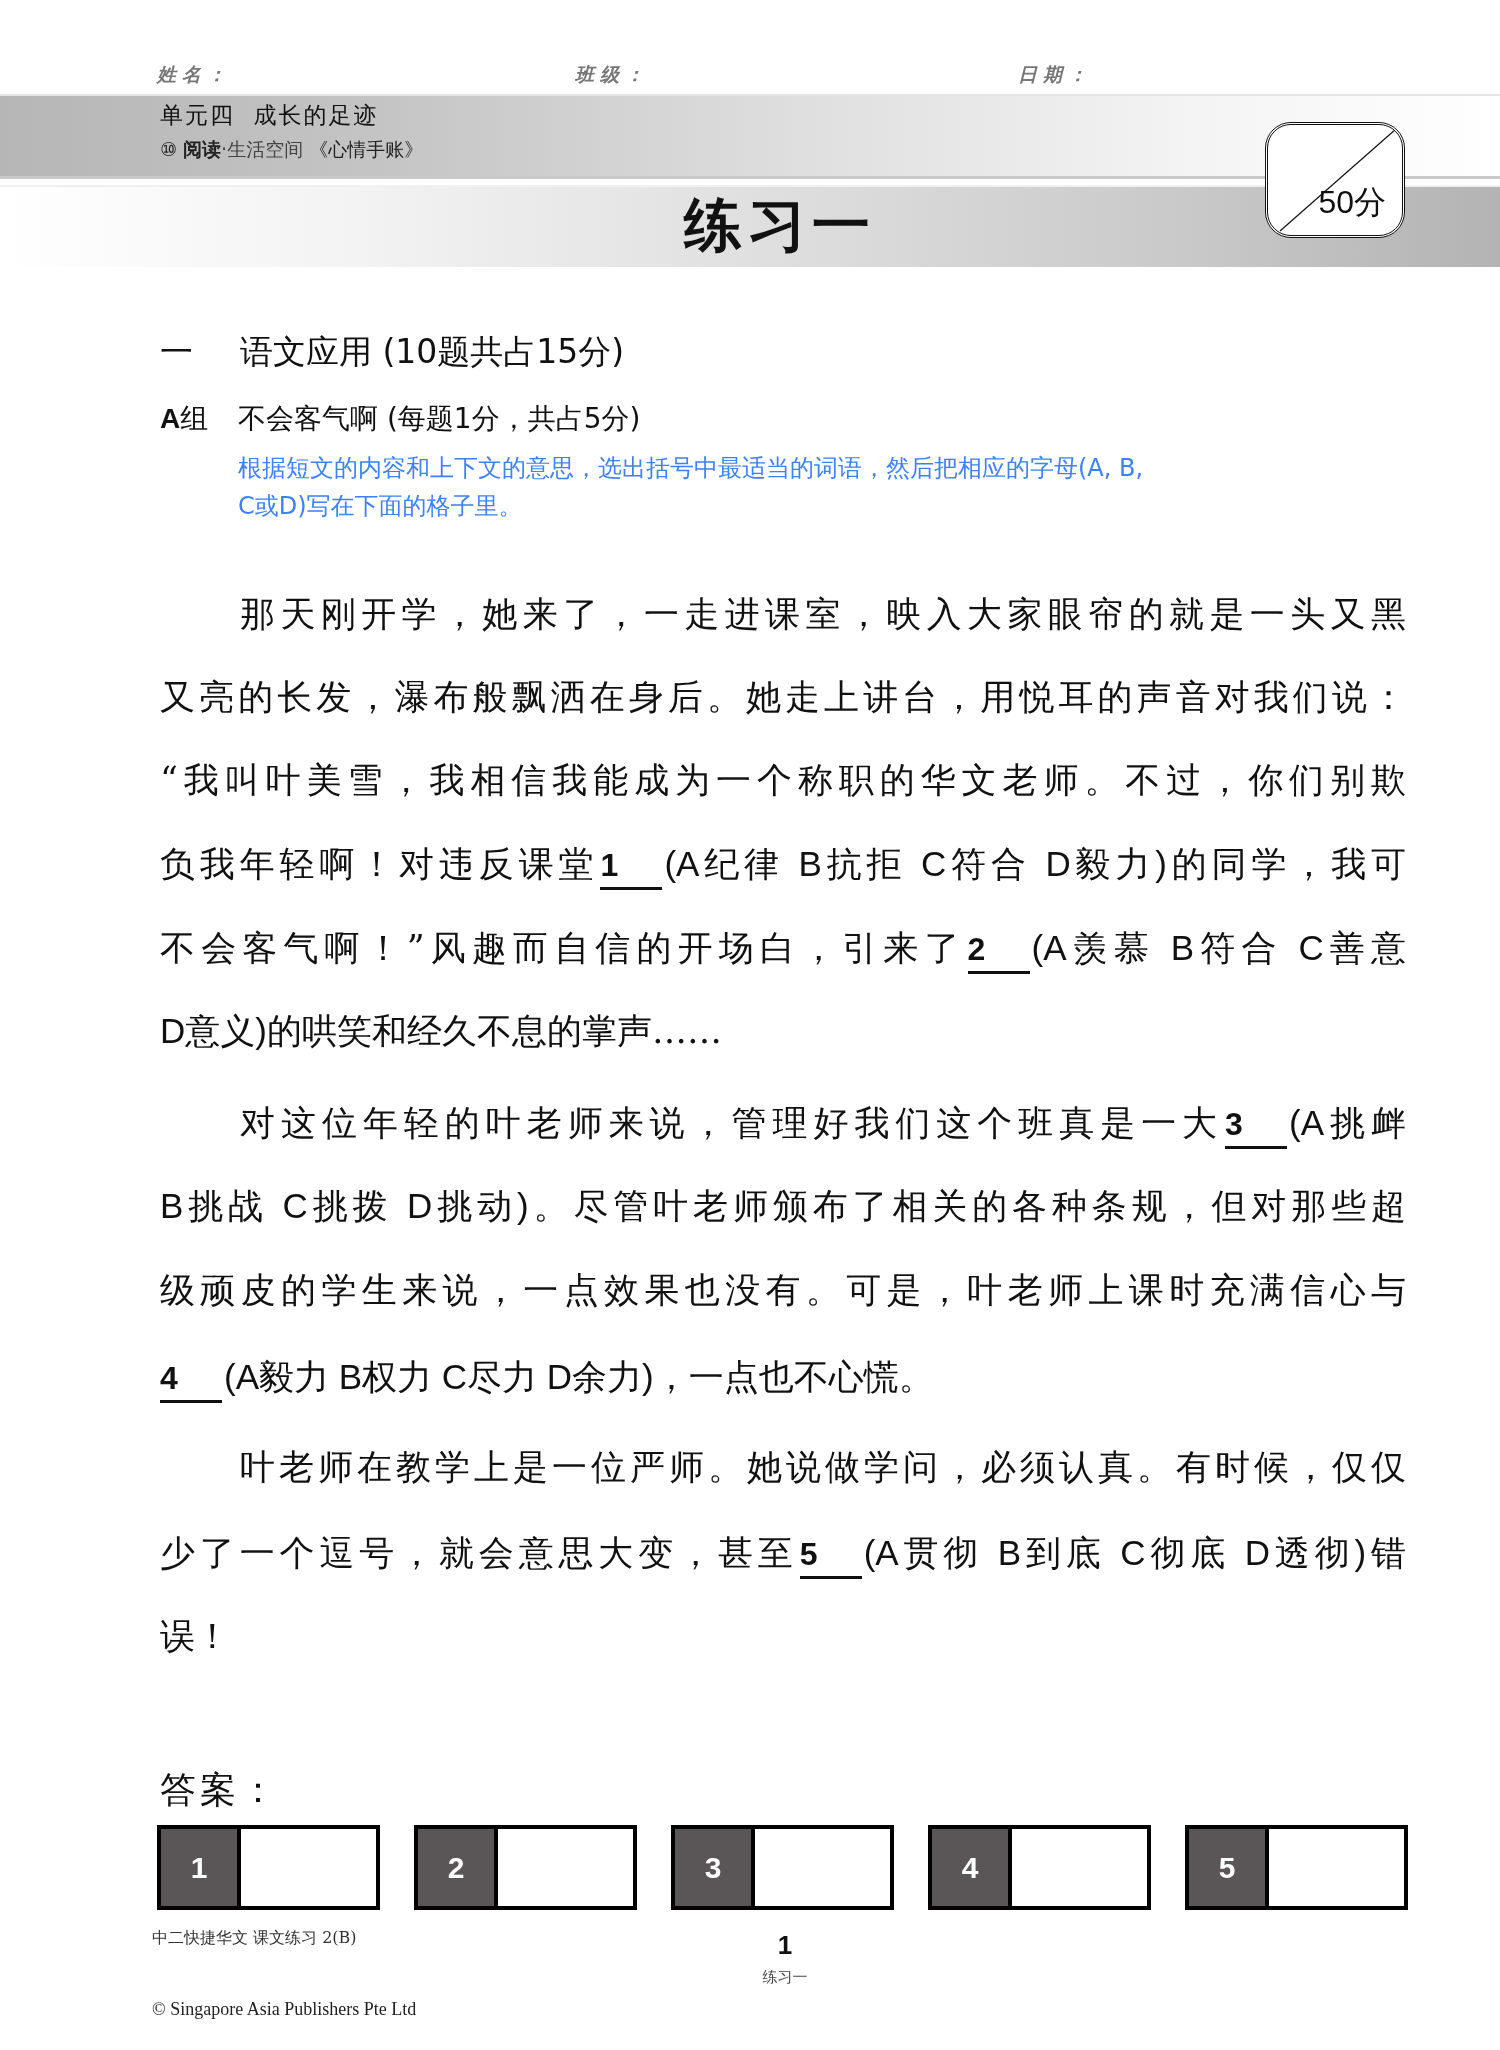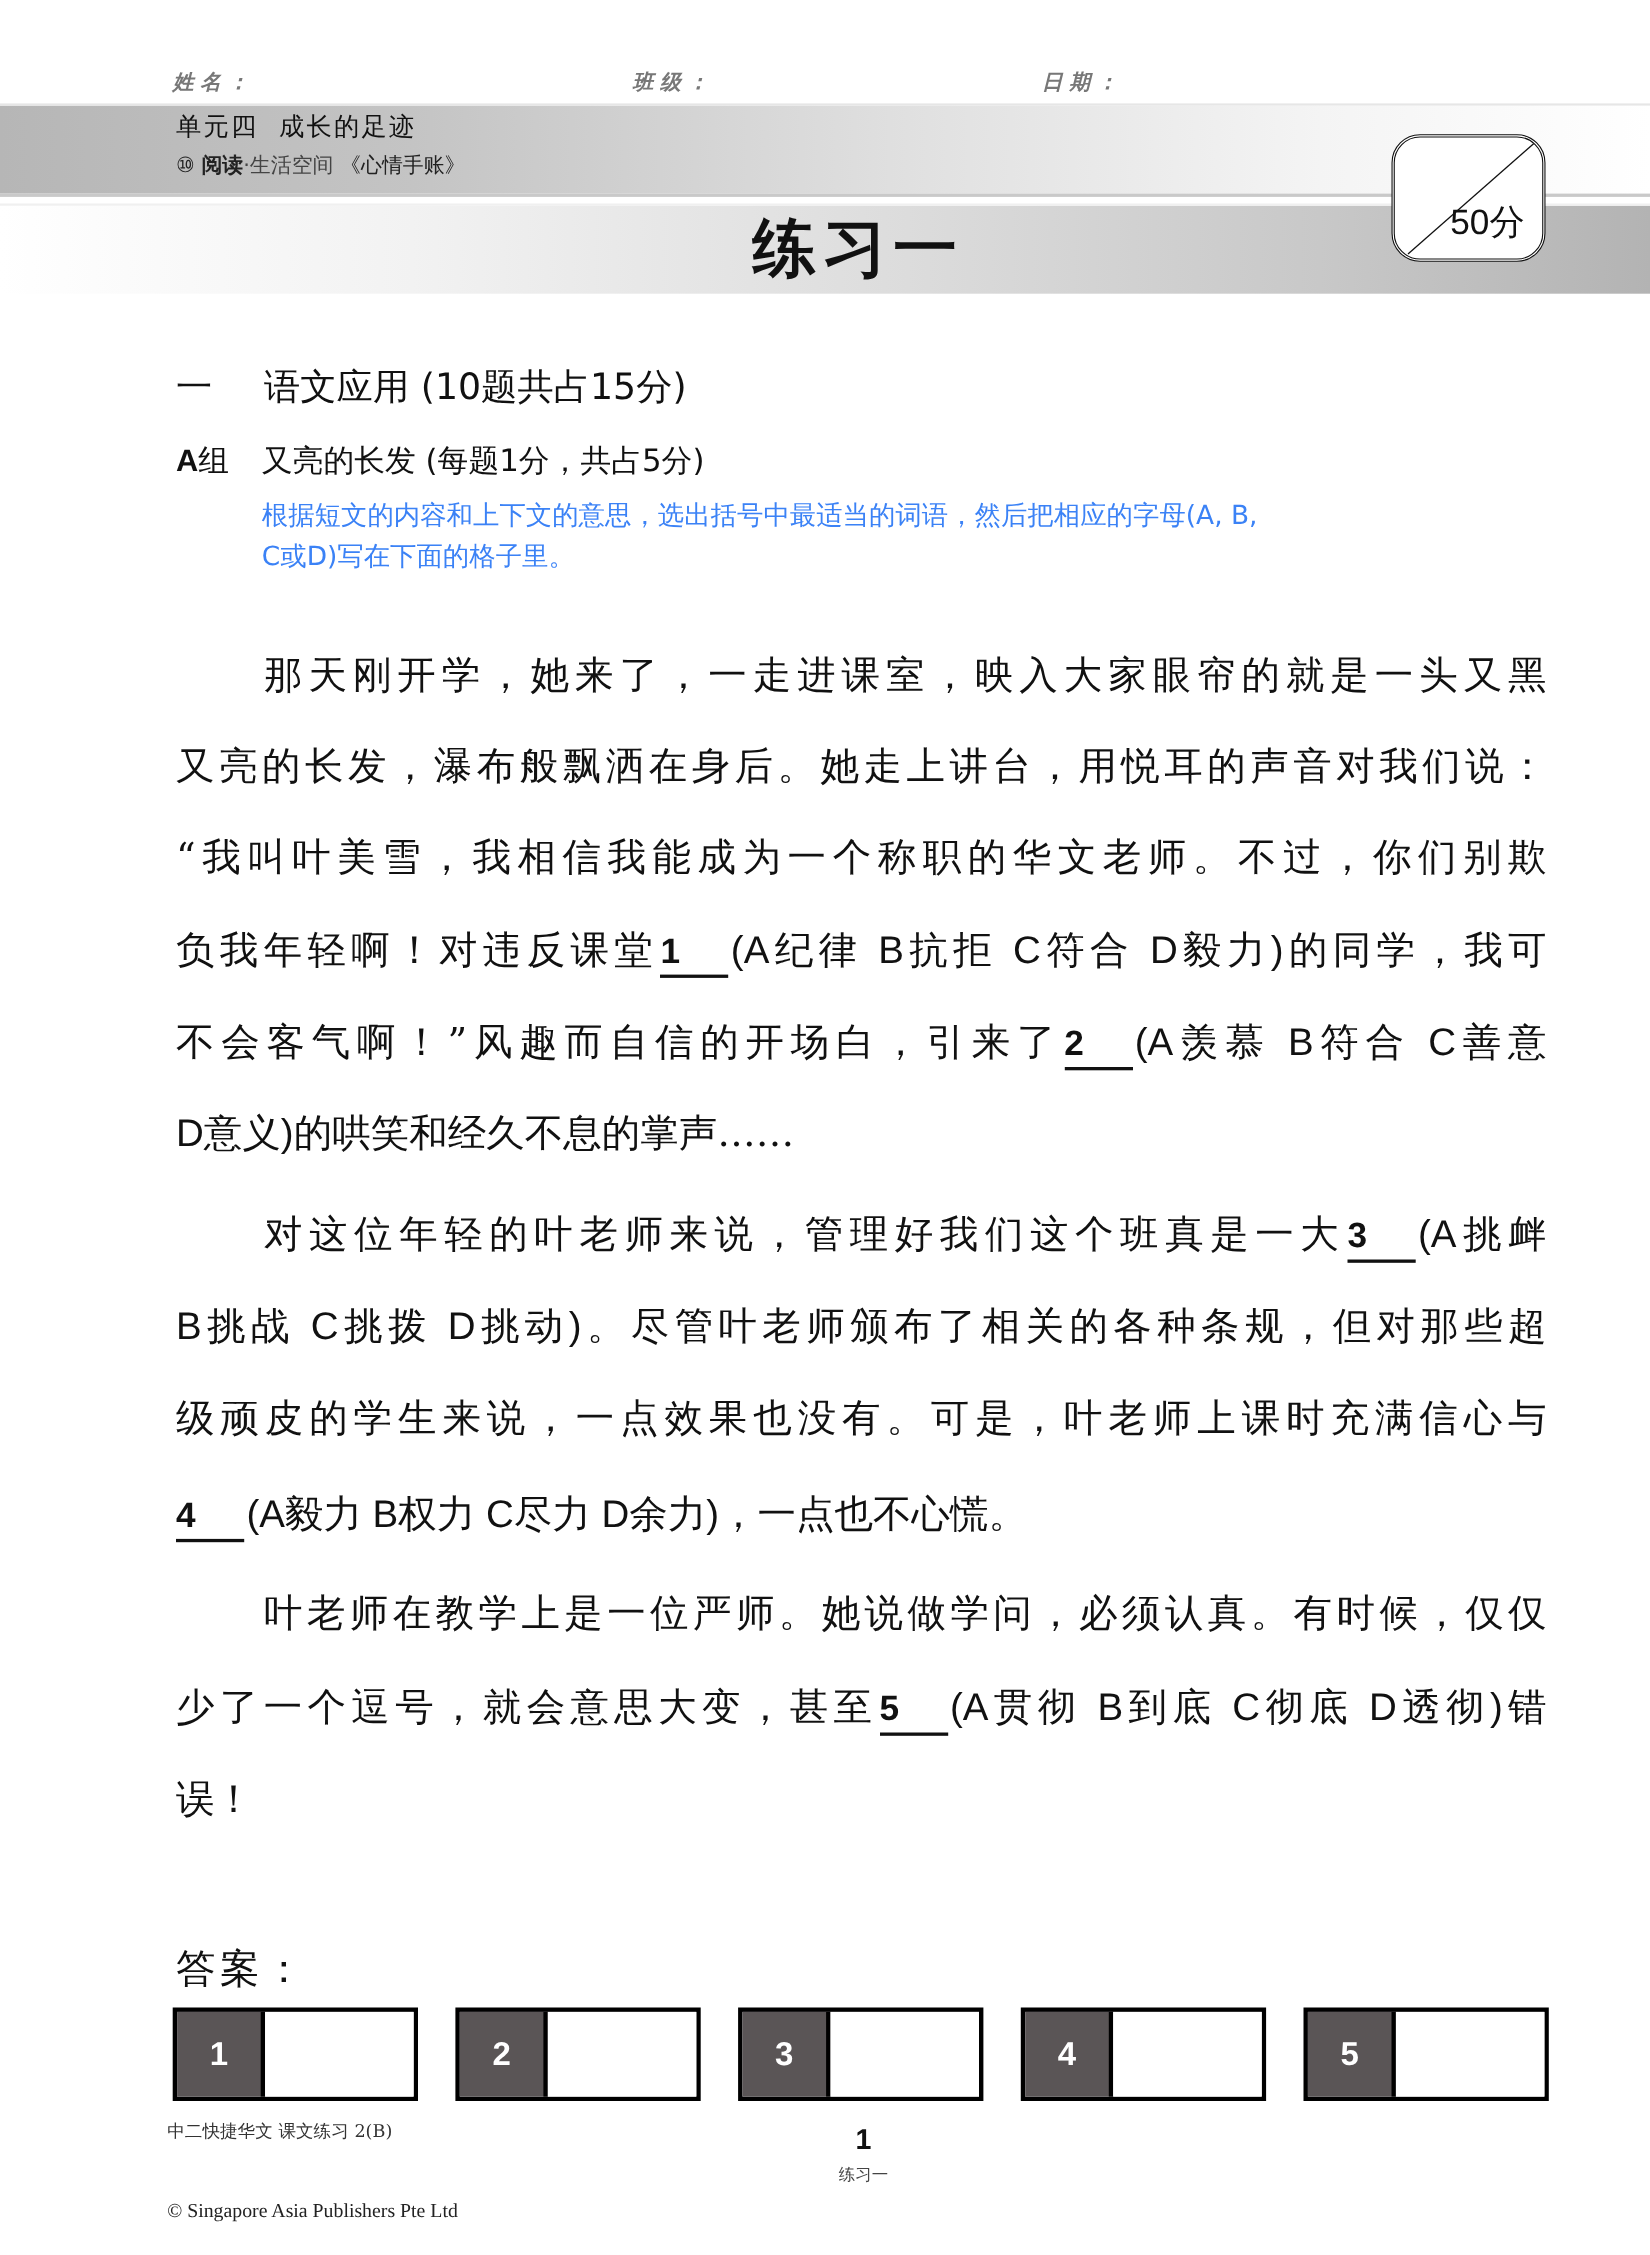--- a/index.html
+++ b/index.html
@@ -41,21 +41,21 @@
   .footer-l1 { left: 152px; top: 1928px; font-family: "DejaVu Serif", serif; font-size: 16px; color: #333; }
   .footer-l2 { left: 152px; top: 1999px; font-family: "Liberation Serif", serif; font-size: 18px; color: #222; }
   .page-num { left: 765px; top: 1930px; width: 40px; text-align: center; font-family: "Liberation Sans", sans-serif; font-weight: bold; font-size: 26px; color: #111; }
   .page-sub { left: 745px; top: 1968px; width: 80px; text-align: center; font-family: "DejaVu Serif", serif; font-size: 15px; color: #444; }
 </style>
 </head>
 <body>
 
 <div class="abs hdr-label" style="left:157px; top:62px;">姓名：</div>
 <div class="abs hdr-label" style="left:575px; top:62px;">班级：</div>
-<div class="abs hdr-label" style="left:947px; top:62px;">日期：</div>
+<div class="abs hdr-label" style="left:1018px; top:62px;">日期：</div>
 
 <div class="abs band1"></div>
 <div class="abs unit-title" style="white-space:pre;">单元四  成长的足迹</div>
 <div class="abs unit-sub">
   <span>⑩</span>
   <b>阅读</b><span class="light">·</span><span class="light">生活空间</span>
   <span>《心情手账》</span>
 </div>
 
 <div class="abs band2"></div>
@@ -66,21 +66,21 @@
     <line x1="12" y1="106" x2="128" y2="4" stroke="#111" stroke-width="1.2"></line>
   </svg>
   <span class="score-text">50分</span>
 </div>
 
 <div class="abs sec-heading">
   <span class="dash">一</span><span>语文应用 (10题共占15分)</span>
 </div>
 
 <div class="abs group-heading">
-  <span class="glabel"><b>A</b><span>组</span></span><span>又亮的长发 (每题1分，共占5分)</span>
+  <span class="glabel"><b>A</b><span>组</span></span><span>不会客气啊 (每题1分，共占5分)</span>
 </div>
 
 <div class="abs instr" style="top:452px;">根据短文的内容和上下文的意思，选出括号中最适当的词语，然后把相应的字母(A, B,</div>
 <div class="abs instr" style="top:490px;">C或D)写在下面的格子里。</div>
 
 <div class="abs pline indent" style="top:584px;">那天刚开学，她来了，一走进课室，映入大家眼帘的就是一头又黑</div>
 <div class="abs pline" style="top:667px;">又亮的长发，瀑布般飘洒在身后。她走上讲台，用悦耳的声音对我们说：</div>
 <div class="abs pline" style="top:750px;">“我叫叶美雪，我相信我能成为一个称职的华文老师。不过，你们别欺</div>
 <div class="abs pline" style="top:834px;">
   <span>负我年轻啊！对违反课堂</span><span class="blank">1</span><span class="opt">(A纪律 B抗拒 C符合 D毅力)</span><span>的同学，我可</span>

